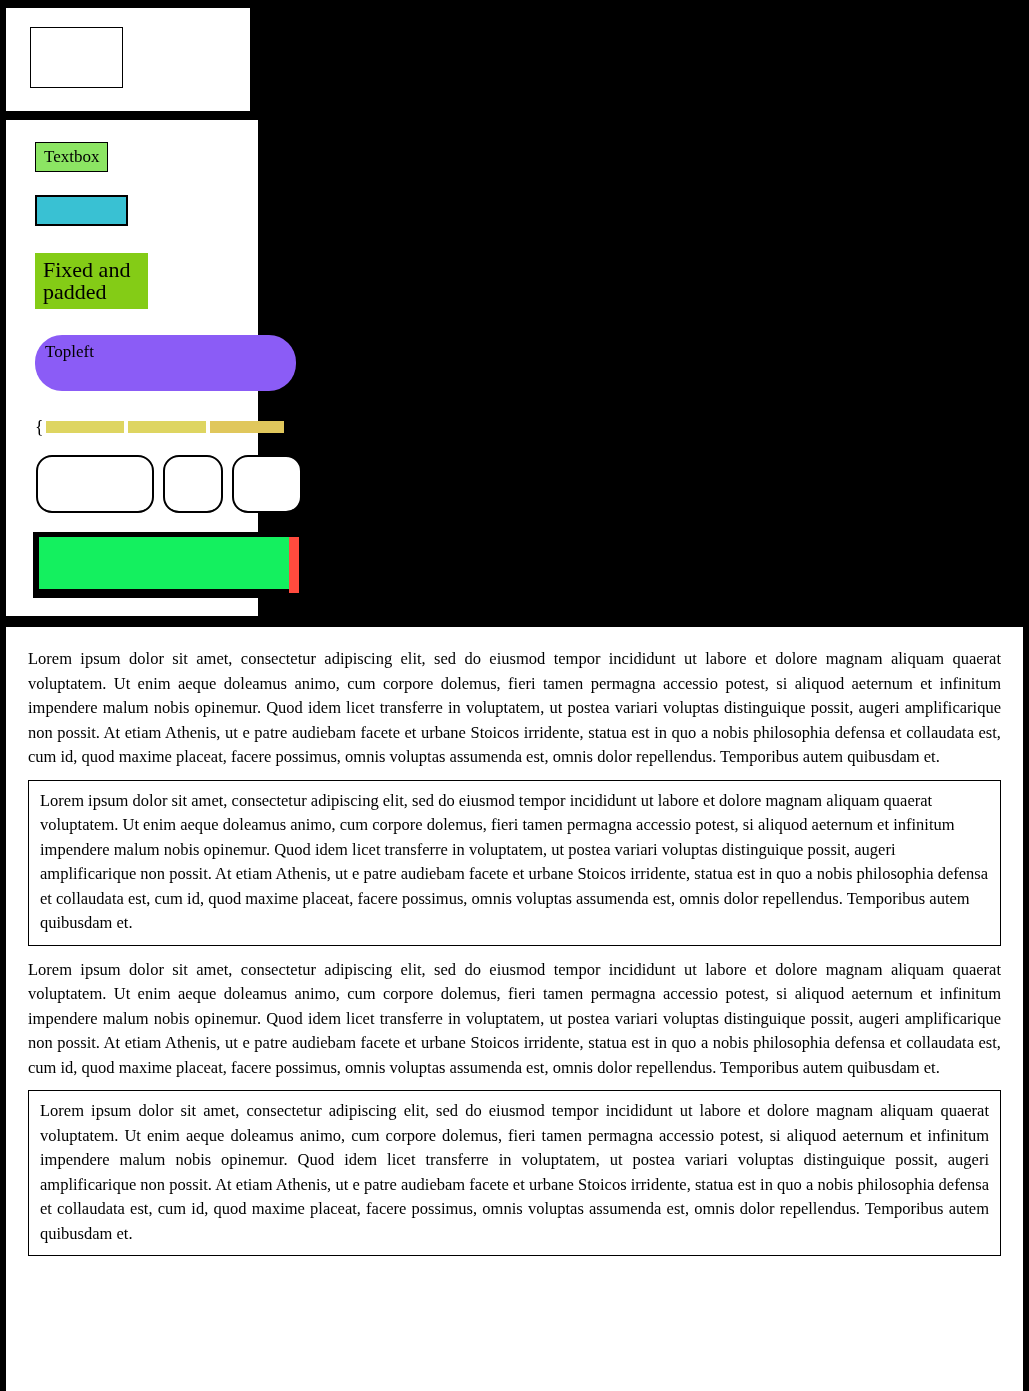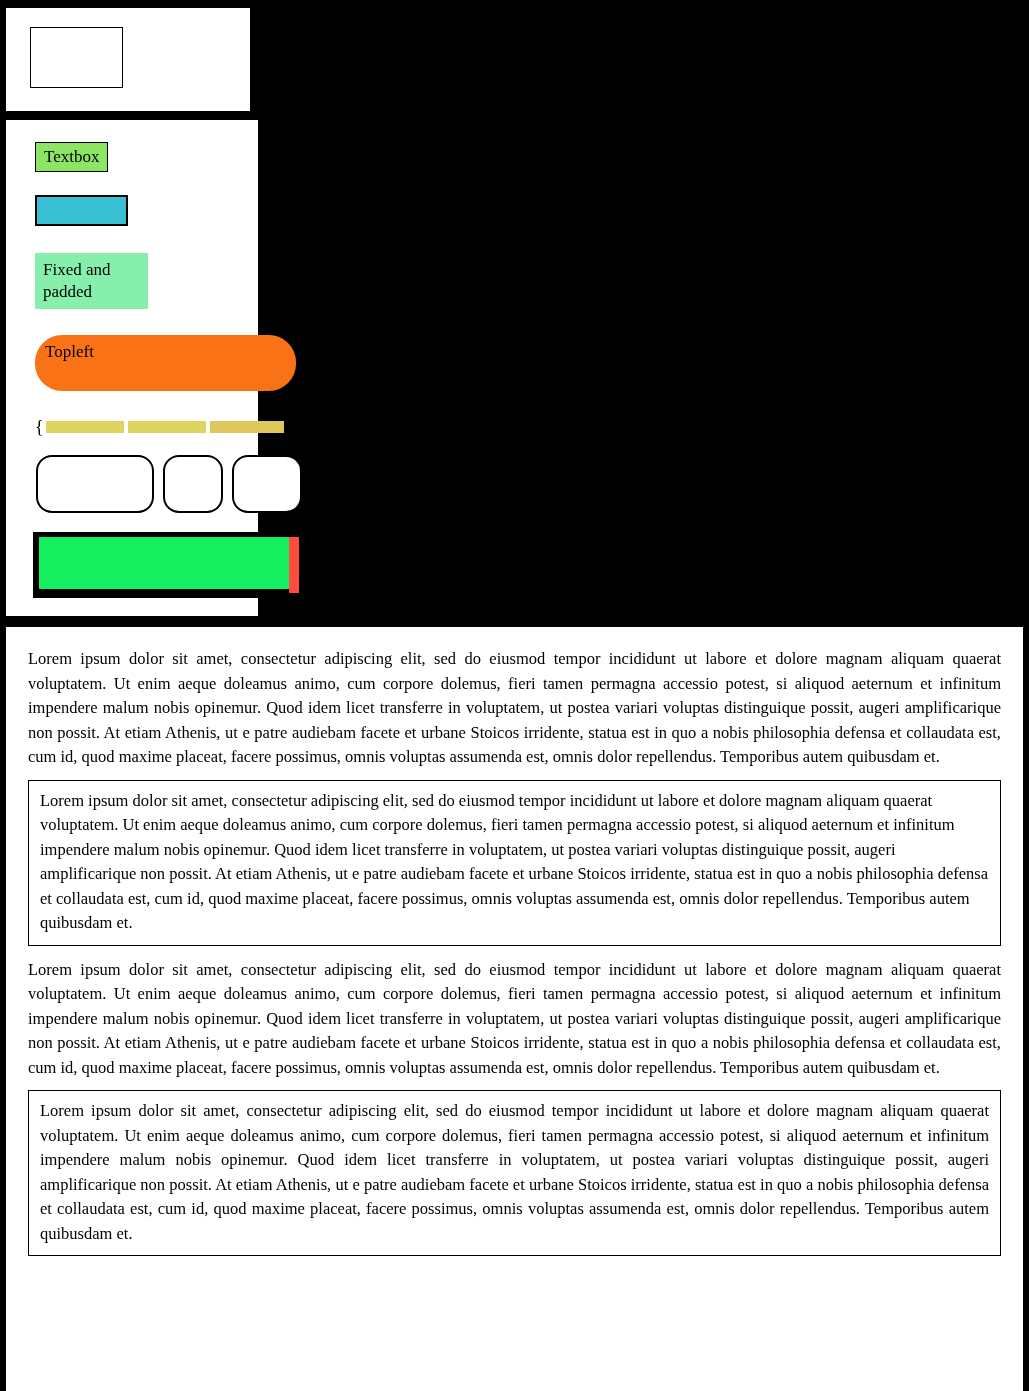--- a/index.html
+++ b/index.html
@@ -68,35 +68,35 @@
     border: 2px solid #000000;
     box-sizing: border-box;
   }
 
   .box-fixed {
     position: absolute;
     left: 29px;
     top: 133px;
     width: 113px;
     height: 56px;
-    background: #86efac;
+    background: #84cc16;
     box-sizing: border-box;
     padding: 6px 8px;
-    font-size: 17px;
+    font-size: 22px;
     line-height: 22px;
     color: #000000;
   }
 
   .box-topleft {
     position: absolute;
     left: 29px;
     top: 215px;
     width: 261px;
     height: 56px;
-    background: #f97316;
+    background: #8b5cf6;
     box-sizing: border-box;
     padding: 6px 10px;
     font-size: 17px;
     line-height: 22px;
     color: #000000;
     border-radius: 27px;
   }
 
   
   .brace-row {

